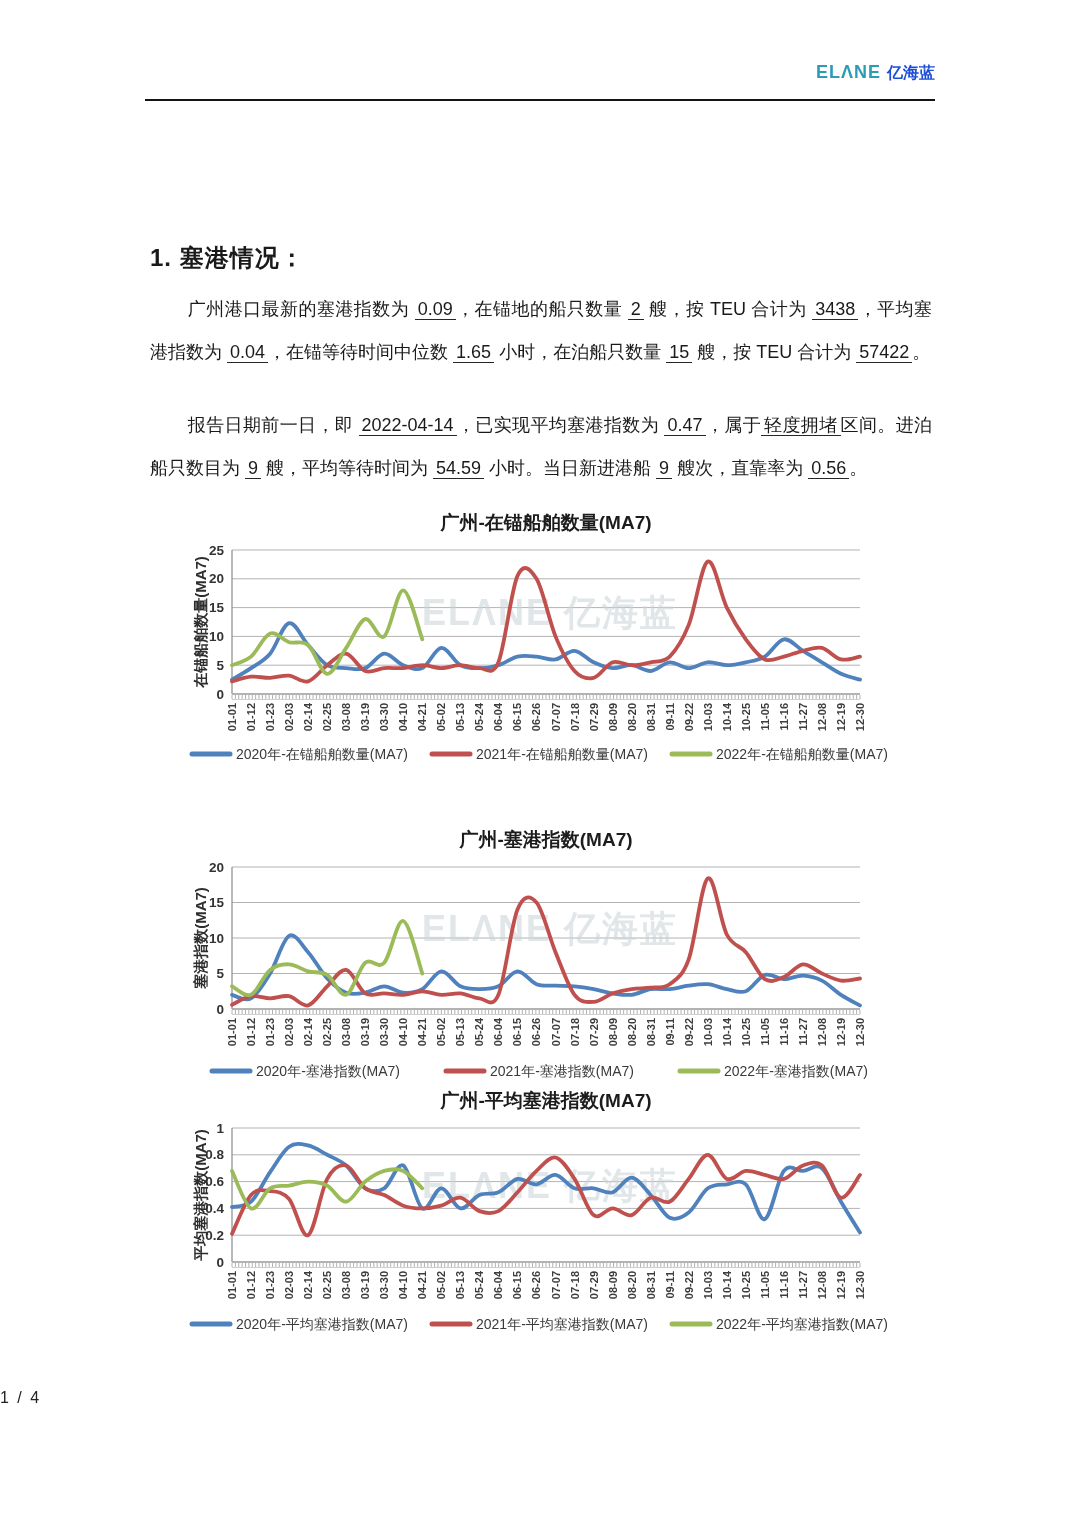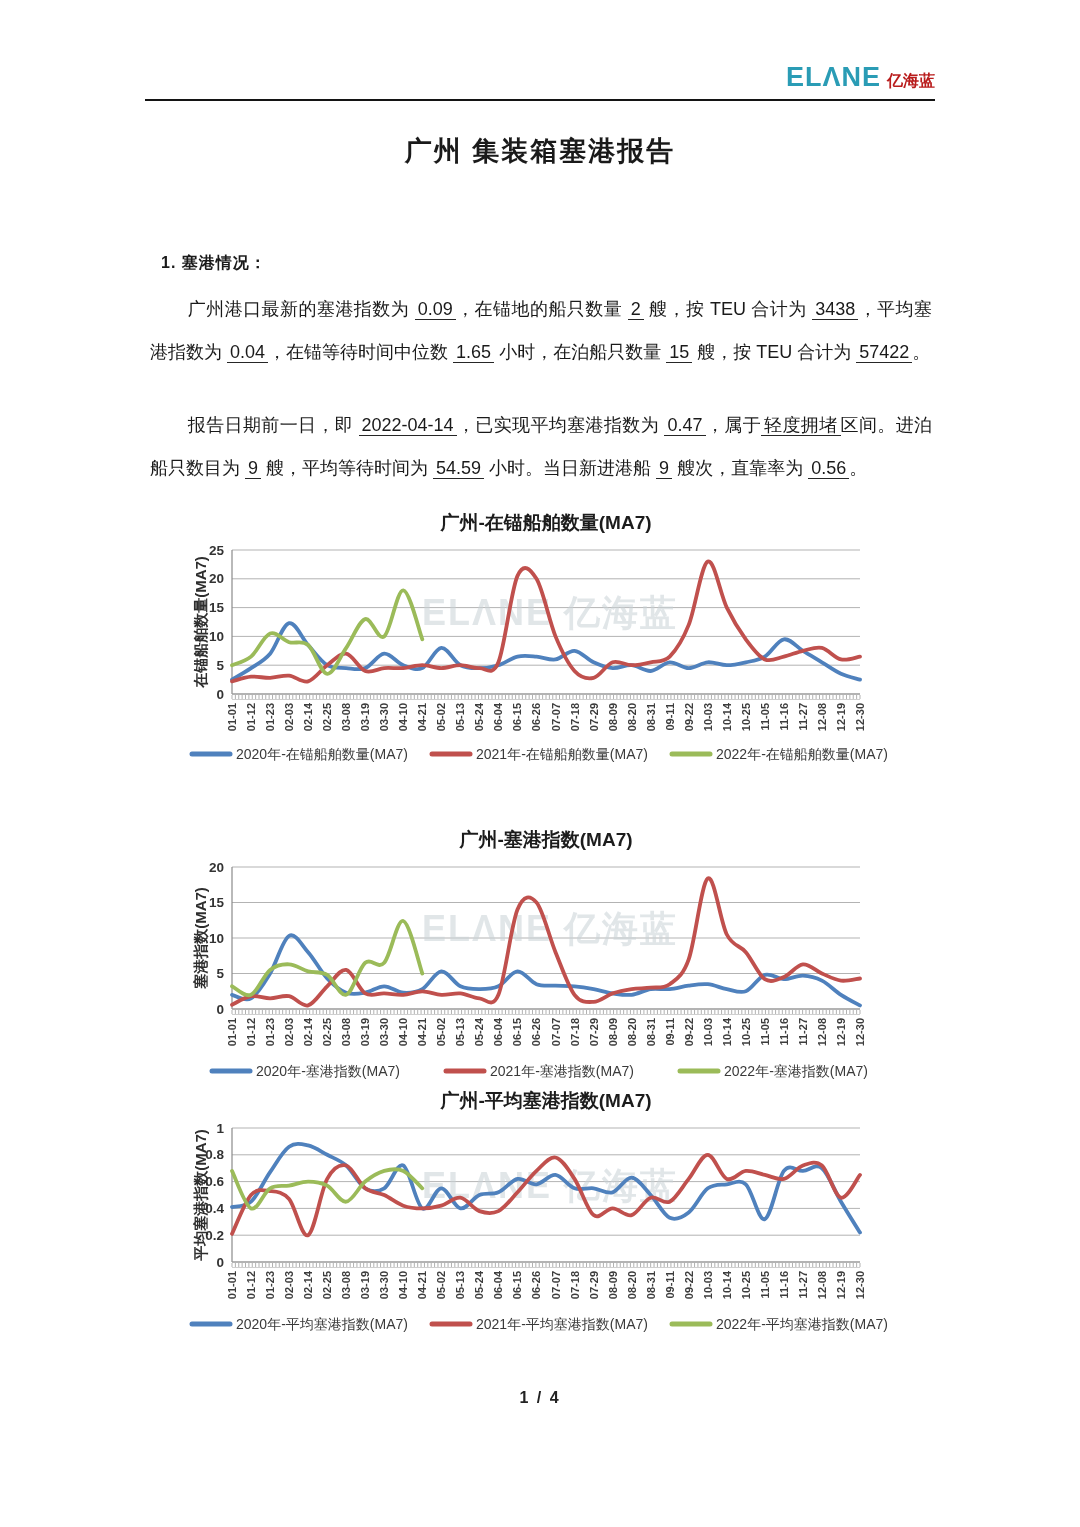--- a/index.html
+++ b/index.html
@@ -1,47 +1,46 @@
 <!DOCTYPE html>
 <html><head>
 <meta charset="utf-8">
 <style>
   html,body{margin:0;padding:0;background:#ffffff;}
   .page{position:relative;width:1080px;height:1527px;background:#ffffff;overflow:hidden;
         font-family:"Liberation Sans","DejaVu Sans",sans-serif;color:#1a1a1a;}
   .logo{position:absolute;top:62px;right:145px;white-space:nowrap;}
-  .logo-en{font-size:27px;font-weight:bold;letter-spacing:1px;}
+  .logo-en{font-size:18px;font-weight:bold;letter-spacing:1px;}
   .logo-cn{font-size:16px;font-weight:bold;margin-left:6px;}
   .hrule{position:absolute;left:145px;top:99px;width:790px;height:2px;background:#141414;}
   .doc-title{position:absolute;left:0;top:133px;width:100%;margin:0;text-align:center;
              font-size:27px;font-weight:bold;letter-spacing:2px;}
   .meta{position:absolute;left:150px;top:196px;font-size:18px;line-height:30px;}
   .meta .lbl{font-weight:bold;margin-right:8px;}
   .meta .gap{display:inline-block;width:46px;}
   .uv{border-bottom:1.6px solid #262626;padding:0 3px;}
-  .sec-h{position:absolute;left:150px;top:242px;margin:11px;font-size:16px;font-weight:bold;letter-spacing:1px;}
+  .sec-h{position:absolute;left:150px;top:242px;margin:0;font-size:24px;font-weight:bold;letter-spacing:1px;}
   .para{position:absolute;left:150px;width:782px;margin:0;font-size:18px;line-height:43px;
         text-align:justify;text-indent:2.1em;}
   #para1{top:288px;}
   #para2{top:404px;}
   .chart{position:absolute;left:140px;width:800px;height:278px;}
-  .footer{position:absolute;left:0;top:1389px;width:100%;text-align:center;
-          font-size:16px;font-weight:bold;letter-spacing:2px;color:#222;}
+  .footer{position:absolute;left:0;top:1389px;width:100%;
+          font-size:16px;font-weight:normal;letter-spacing:2px;color:#222;}
   svg text{font-family:"Liberation Sans","DejaVu Sans",sans-serif;}
 </style>
 </head>
 <body>
 
 <div class="page">
   <div class="logo">
-    <span class="logo-en" style="color: rgb(42, 156, 181);">ELΛNE</span><span class="logo-cn" style="color: #b91c1c;">亿海蓝</span>
+    <span class="logo-en" style="color: rgb(42, 156, 181);">ELΛNE</span><span class="logo-cn" style="color: #1d4ed8;">亿海蓝</span>
   </div>
   <div class="hrule"></div>
 
-  <h1 class="doc-title">广州 集装箱塞港报告</h1>
 
 
   <h2 class="sec-h">1. 塞港情况：</h2>
 
   <p class="para" id="para1"><span>广州港口最新的塞港指数为 </span><span class="uv">0.09</span><span>，在锚地的船只数量 </span><span class="uv">2</span><span> 艘，按 TEU 合计为 </span><span class="uv">3438</span><span>，平均塞港指数为 </span><span class="uv">0.04</span><span>，在锚等待时间中位数 </span><span class="uv">1.65</span><span> 小时，在泊船只数量 </span><span class="uv">15</span><span> 艘，按 TEU 合计为 </span><span class="uv">57422</span><span>。</span></p>
   <p class="para" id="para2"><span>报告日期前一日，即 </span><span class="uv">2022-04-14</span><span>，已实现平均塞港指数为 </span><span class="uv">0.47</span><span>，属于</span><span class="uv">轻度拥堵</span><span>区间。进泊船只数目为 </span><span class="uv">9</span><span> 艘，平均等待时间为 </span><span class="uv">54.59</span><span> 小时。当日新进港船 </span><span class="uv">9</span><span> 艘次，直靠率为 </span><span class="uv">0.56</span><span>。</span></p>
 
   <div class="chart" style="top:502px"><svg width="800" height="278" viewBox="0 0 800 278">
         <text x="406" y="27" text-anchor="middle" font-size="19" font-weight="bold" fill="#1c1c1c">广州-在锚船舶数量(MA7)</text>
         <g>

